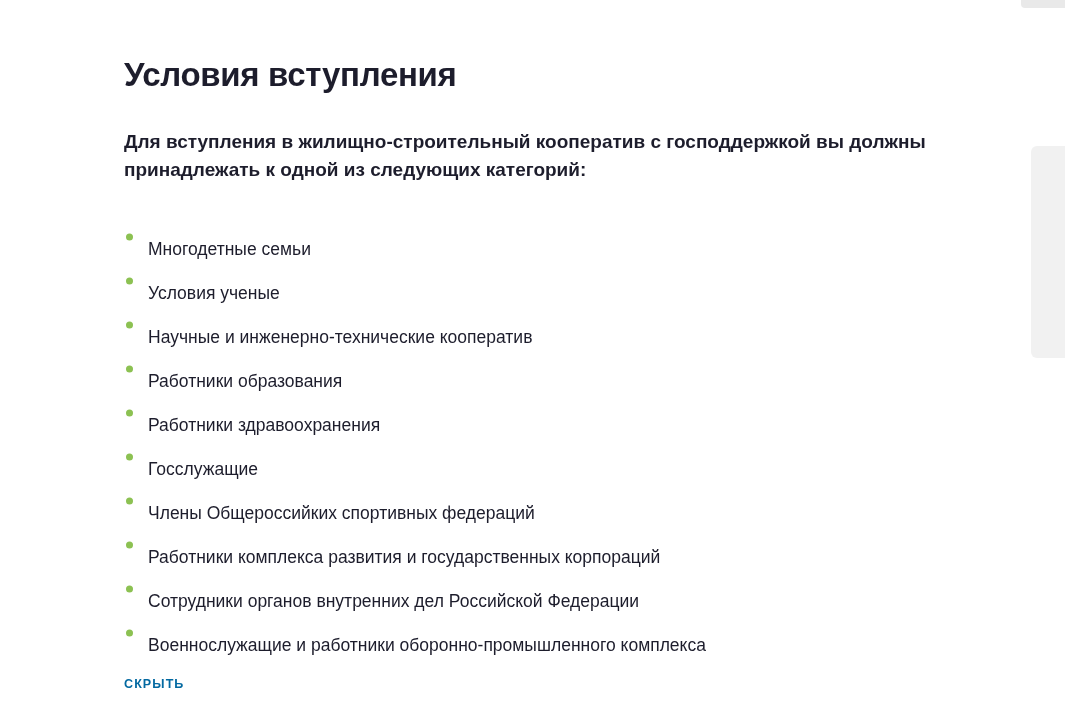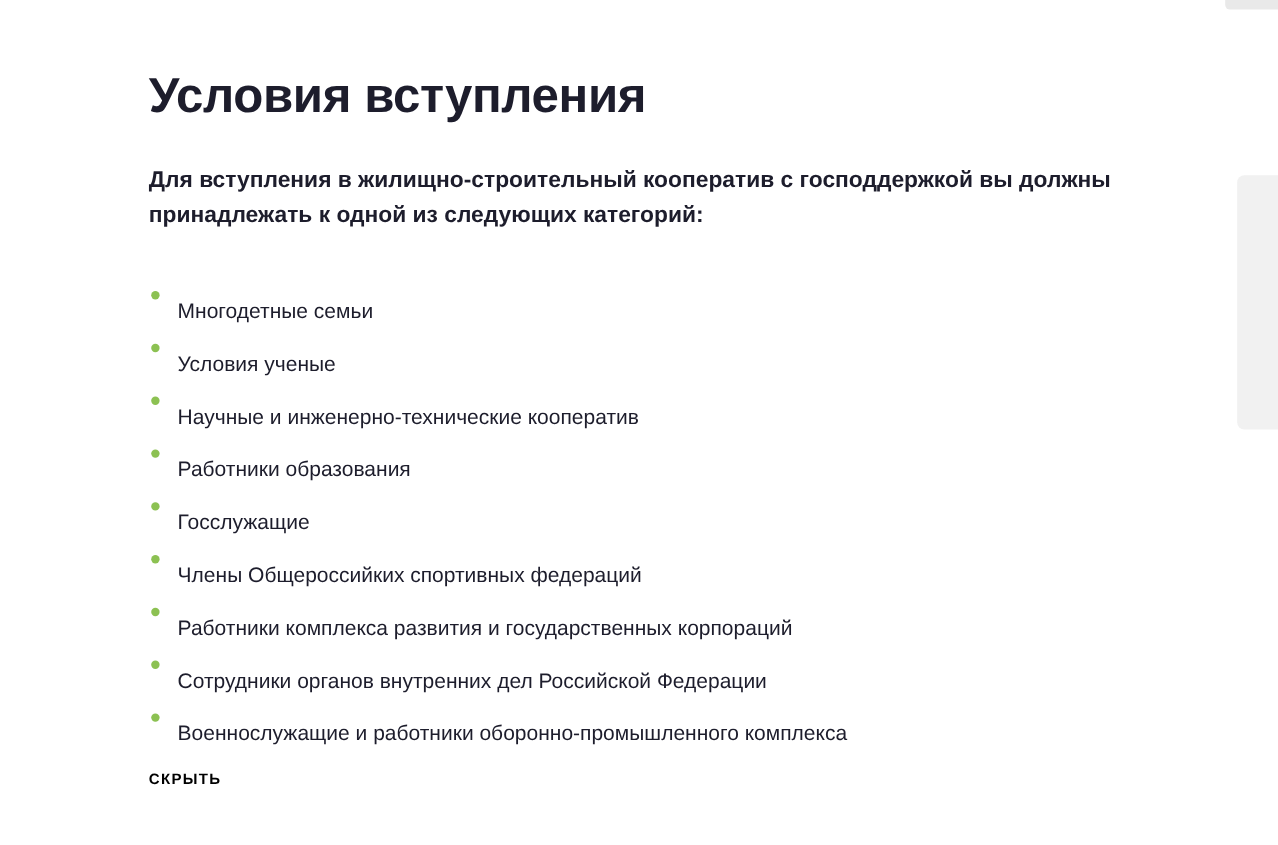--- a/index.html
+++ b/index.html
@@ -49,21 +49,21 @@
   }
 
   .content {
     position: absolute;
     left: 124px;
     top: 56px;
     width: 860px;
   }
 
   .title {
-    font-size: 41px;
+    font-size: 33px;
     font-weight: bold;
     line-height: 1.15;
     letter-spacing: -0.3px;
     color: #1d1d2c;
     margin: 0 0 34px 0;
   }
 
   .lead {
     font-size: 19px;
     font-weight: bold;
@@ -100,21 +100,21 @@
     height: 7px;
     border-radius: 50%;
     background: #8cc152;
   }
 
   .collapse-link {
     margin-top: 22px;
     font-size: 12.5px;
     letter-spacing: 1.1px;
     font-weight: bold;
-    color: #000000;
+    color: #0369a1;
     text-transform: uppercase;
     cursor: pointer;
     display: inline-block;
   }
 </style>
 </head>
 <body>
 
 <div class="page">
 
@@ -139,20 +139,24 @@
       <li>
         <span class="bullet"></span>
         <span>Научные и инженерно-технические кооператив</span>
       </li>
       <li>
         <span class="bullet"></span>
         <span>Работники образования</span>
       </li>
       <li>
         <span class="bullet"></span>
+        <span>Работники здравоохранения</span>
+      </li>
+      <li>
+        <span class="bullet"></span>
         <span>Госслужащие</span>
       </li>
       <li>
         <span class="bullet"></span>
         <span>Члены Общероссийких спортивных федераций</span>
       </li>
       <li>
         <span class="bullet"></span>
         <span>Работники комплекса развития и государственных корпораций</span>
       </li>

